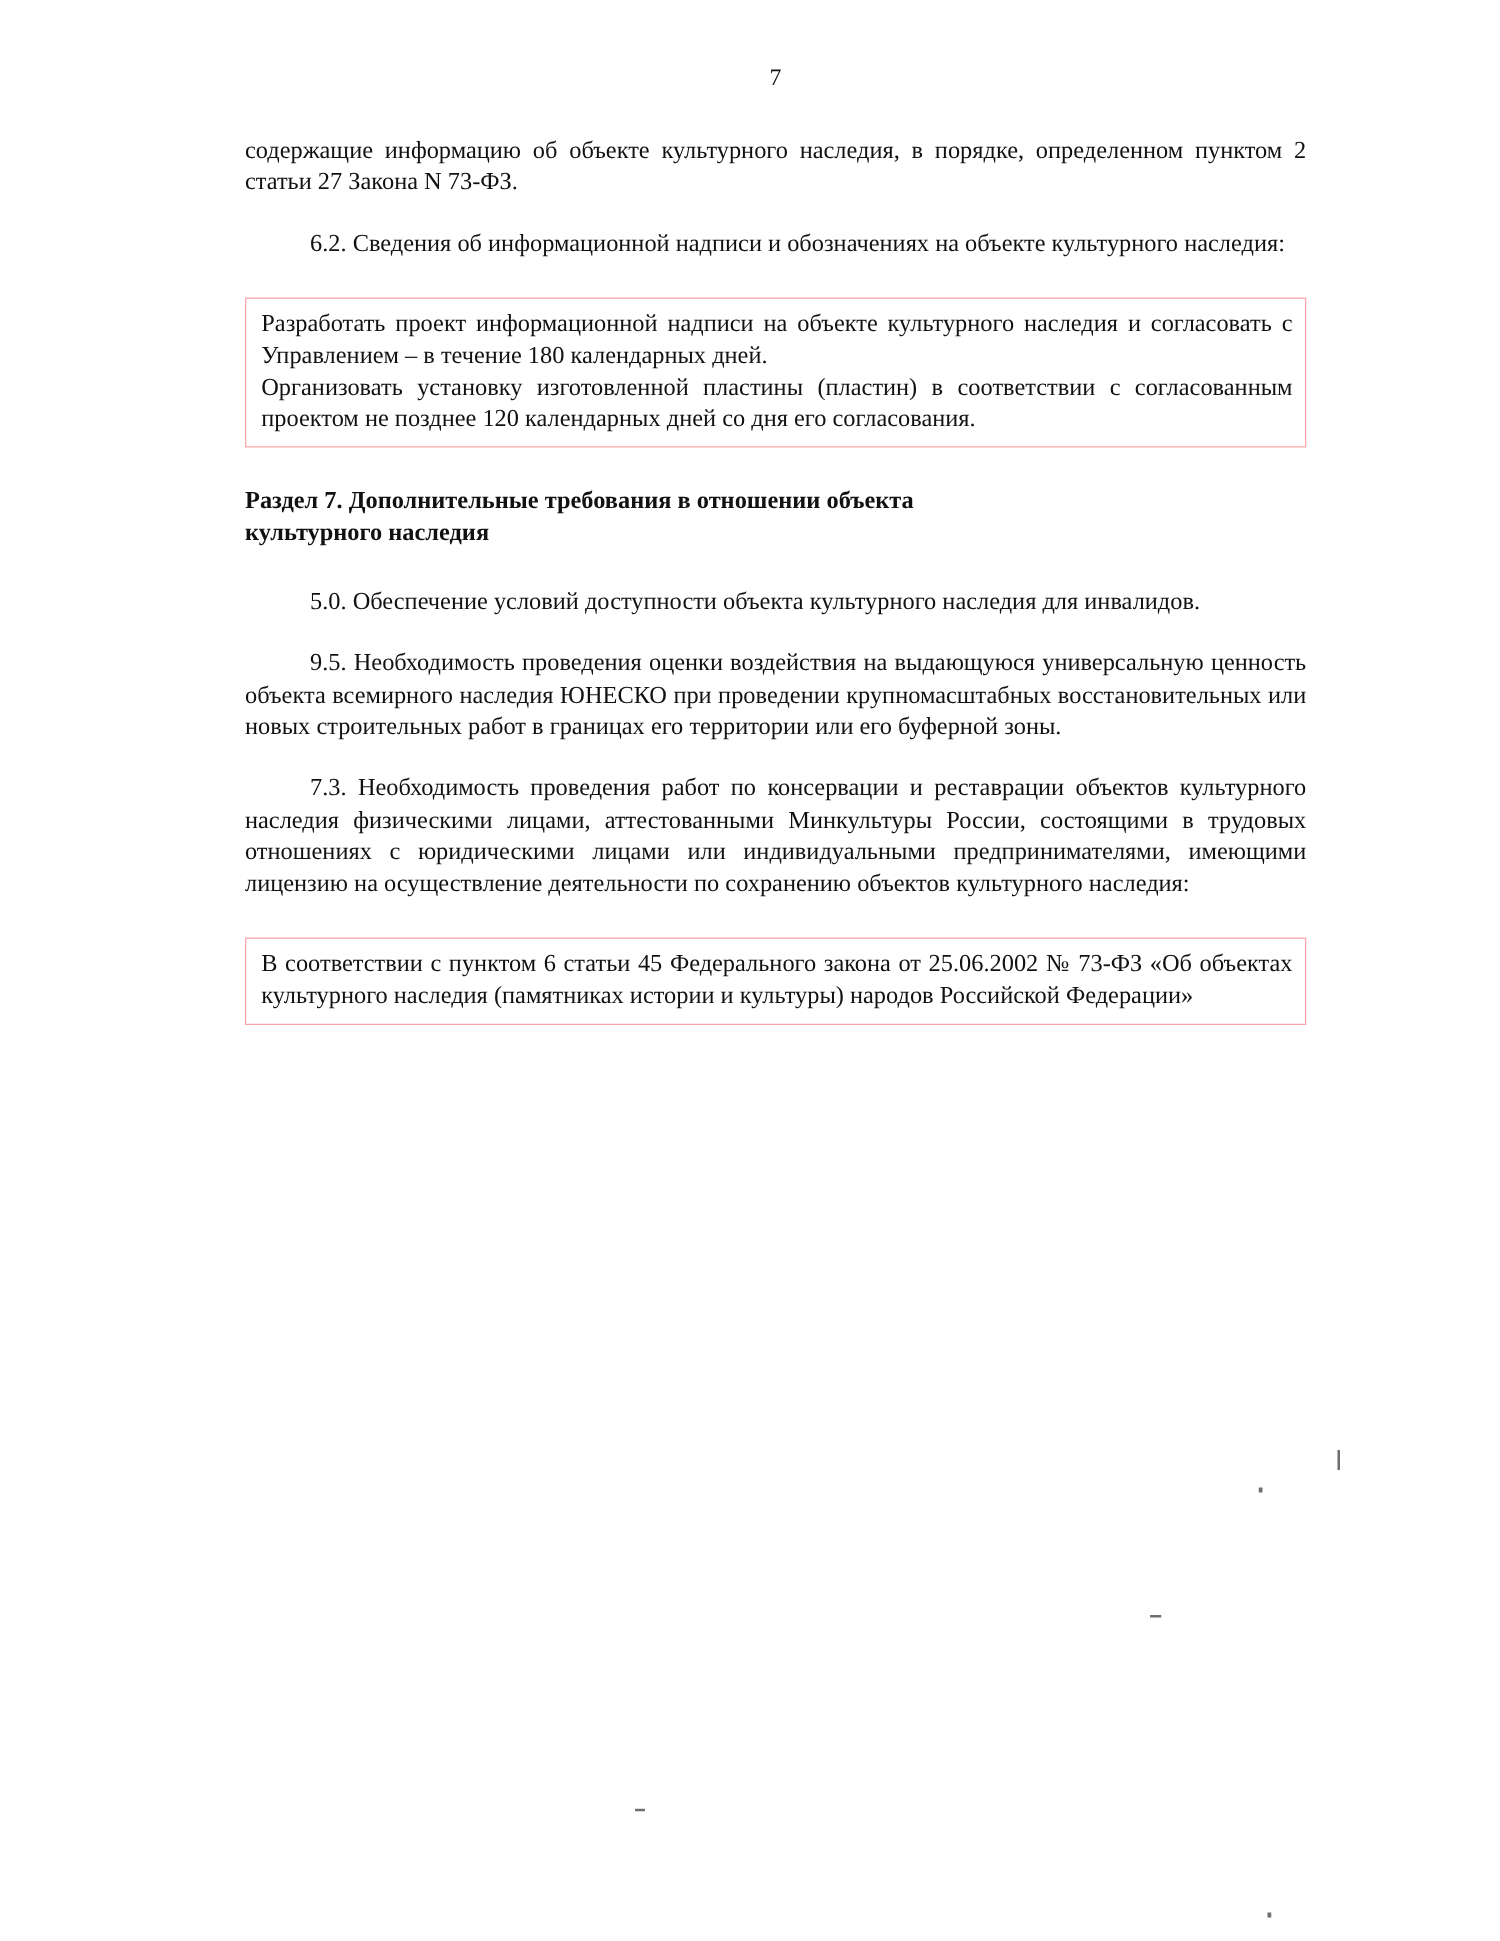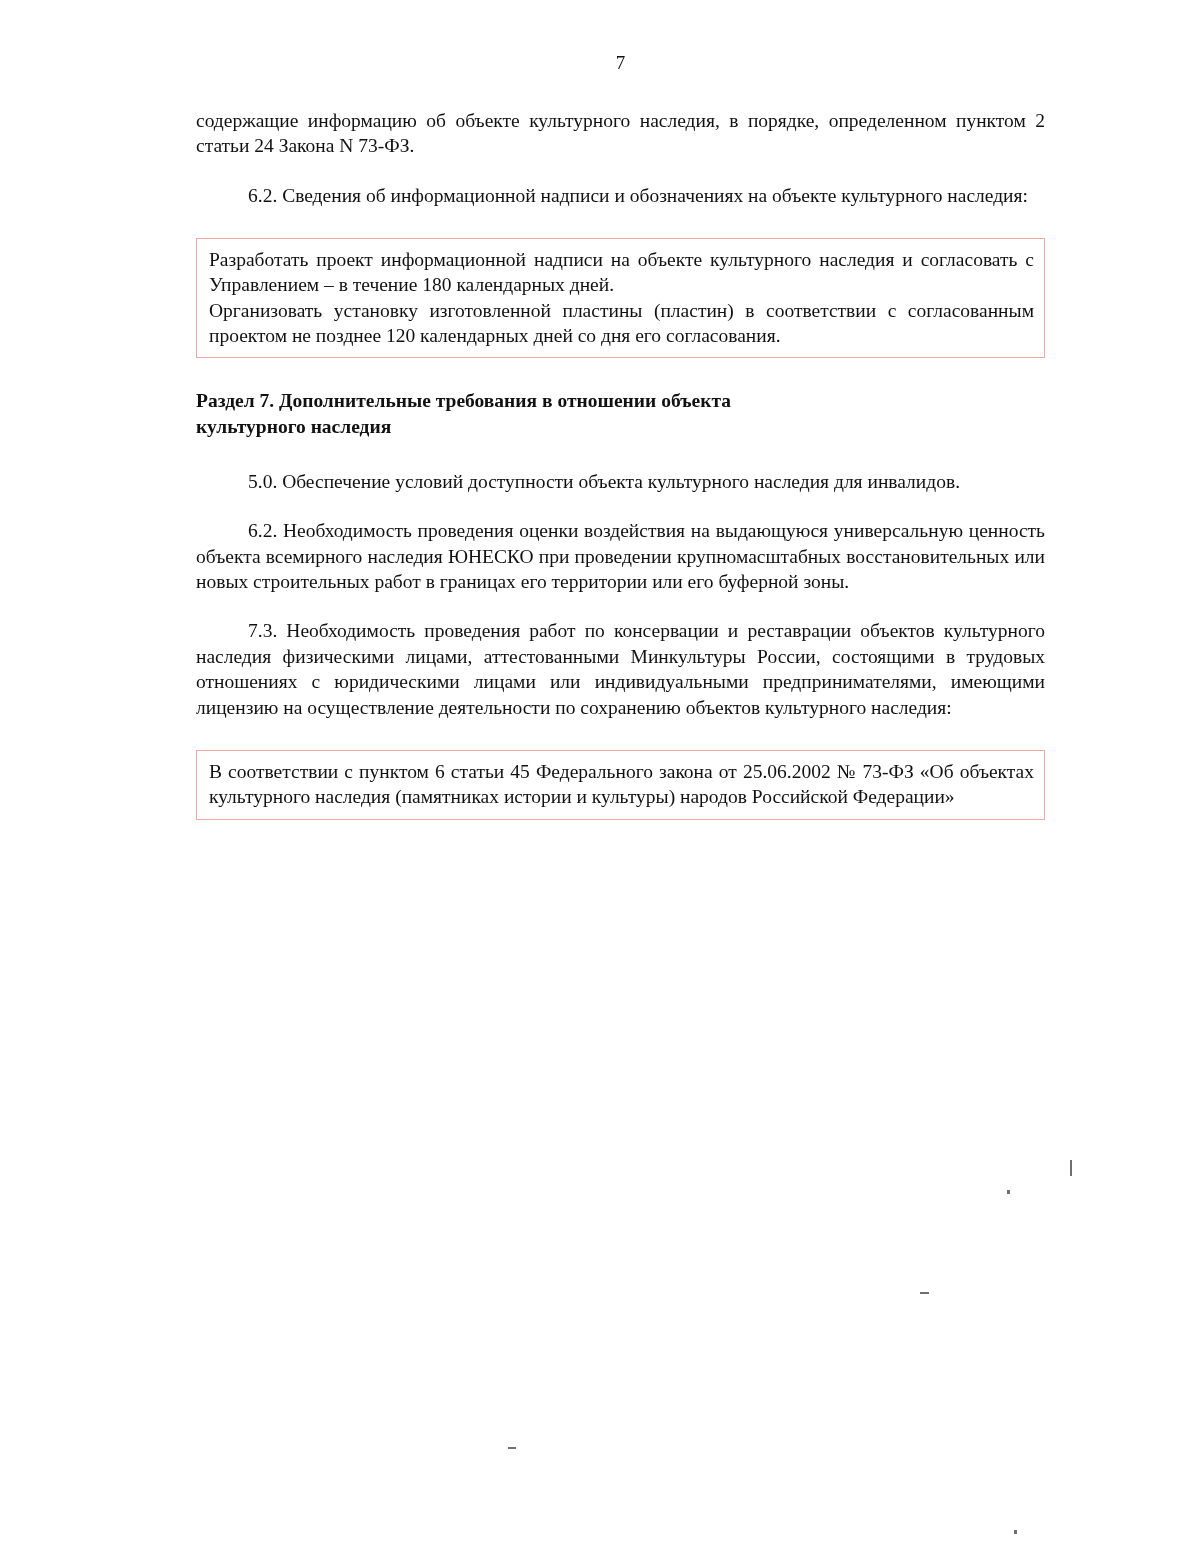--- a/index.html
+++ b/index.html
@@ -72,21 +72,21 @@
 </style>
 </head>
 <body>
 
 <div class="page">
 
   <div class="page-number">7</div>
 
   <div class="content">
 
-    <p class="nb">содержащие информацию об объекте культурного наследия, в порядке, определенном пунктом 2 статьи 24 Закона N 73-ФЗ.</p>
+    <p class="nb">содержащие информацию об объекте культурного наследия, в порядке, определенном пунктом 2 статьи 27 Закона N 73-ФЗ.</p>
 
     <div class="gap-md"></div>
 
     <p class="indent">6.2. Сведения об информационной надписи и обозначениях на объекте культурного наследия:</p>
 
     <div class="gap-lg"></div>
 
     <div class="boxed">
       <p class="nb">Разработать проект информационной надписи на объекте культурного наследия и согласовать с Управлением – в течение 180 календарных дней.</p>
       <p class="nb">Организовать установку изготовленной пластины (пластин) в соответствии с согласованным проектом не позднее 120 календарных дней со дня его согласования.</p>
@@ -98,21 +98,21 @@
       <div class="heading">Раздел 7. Дополнительные требования в отношении объекта</div>
       <div class="heading">культурного наследия</div>
     </div>
 
     <div class="gap-lg"></div>
 
     <p class="indent">5.0. Обеспечение условий доступности объекта культурного наследия для инвалидов.</p>
 
     <div class="gap-md"></div>
 
-    <p class="indent">6.2. Необходимость проведения оценки воздействия на выдающуюся универсальную ценность объекта всемирного наследия ЮНЕСКО при проведении крупномасштабных восстановительных или новых строительных работ в границах его территории или его буферной зоны.</p>
+    <p class="indent">9.5. Необходимость проведения оценки воздействия на выдающуюся универсальную ценность объекта всемирного наследия ЮНЕСКО при проведении крупномасштабных восстановительных или новых строительных работ в границах его территории или его буферной зоны.</p>
 
     <div class="gap-md"></div>
 
     <p class="indent">7.3. Необходимость проведения работ по консервации и реставрации объектов культурного наследия физическими лицами, аттестованными Минкультуры России, состоящими в трудовых отношениях с юридическими лицами или индивидуальными предпринимателями, имеющими лицензию на осуществление деятельности по сохранению объектов культурного наследия:</p>
 
     <div class="gap-lg"></div>
 
     <div class="boxed">
       <p class="nb">В соответствии с пунктом 6 статьи 45 Федерального закона от 25.06.2002 № 73-ФЗ «Об объектах культурного наследия (памятниках истории и культуры) народов Российской Федерации»</p>
     </div>

